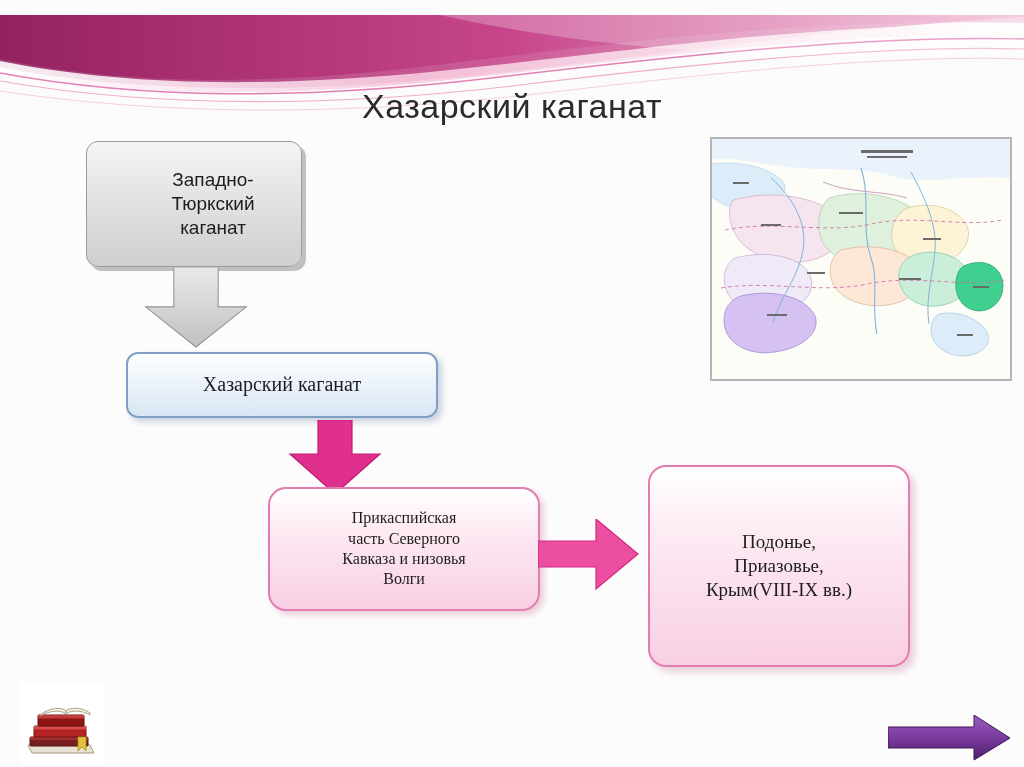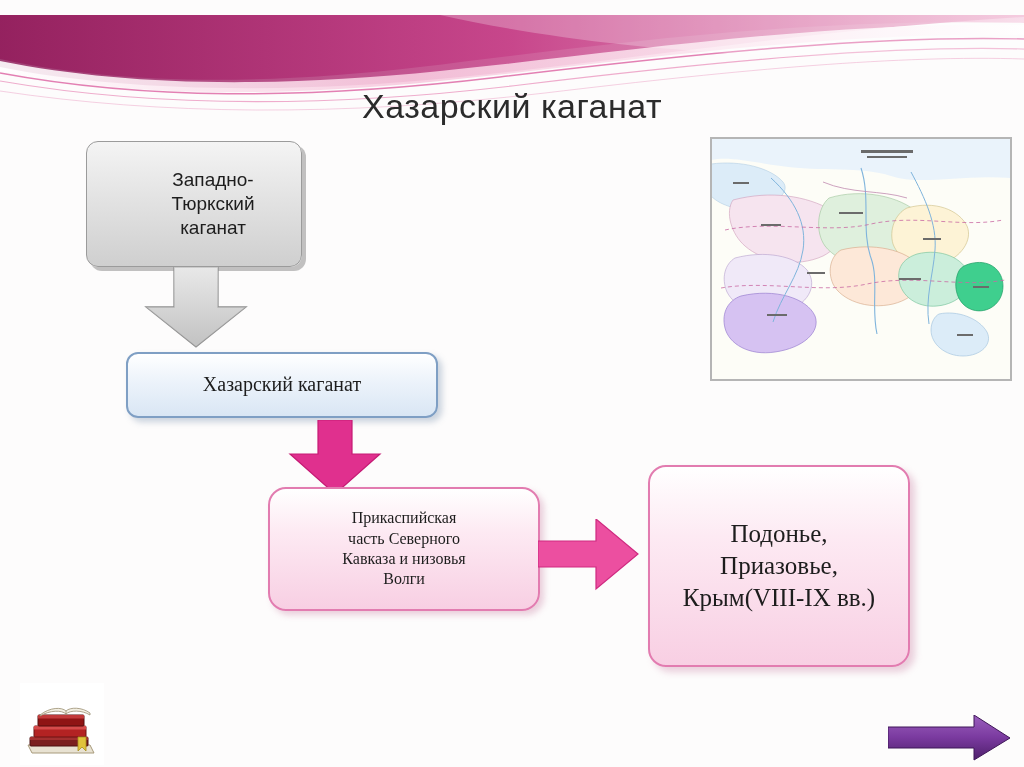--- a/index.html
+++ b/index.html
@@ -107,21 +107,21 @@
   
   #box-podonie {
     left: 648px;
     top: 450px;
     width: 262px;
     height: 202px;
     border: 2px solid #e27cb0;
     border-radius: 18px;
     background: linear-gradient(to bottom, #ffffff 0%, #fdeaf3 35%, #f8cfe3 100%);
     box-shadow: 5px 5px 7px rgba(210,150,180,0.45);
-    font-size: 25px;
+    font-size: 19px;
   }
 
   
   .arrow {
     position: absolute;
   }
   #arrow-grey { left: 140px; top: 252px; }
   #arrow-pink-down { left: 280px; top: 405px; }
   #arrow-pink-right { left: 538px; top: 504px; }
 

